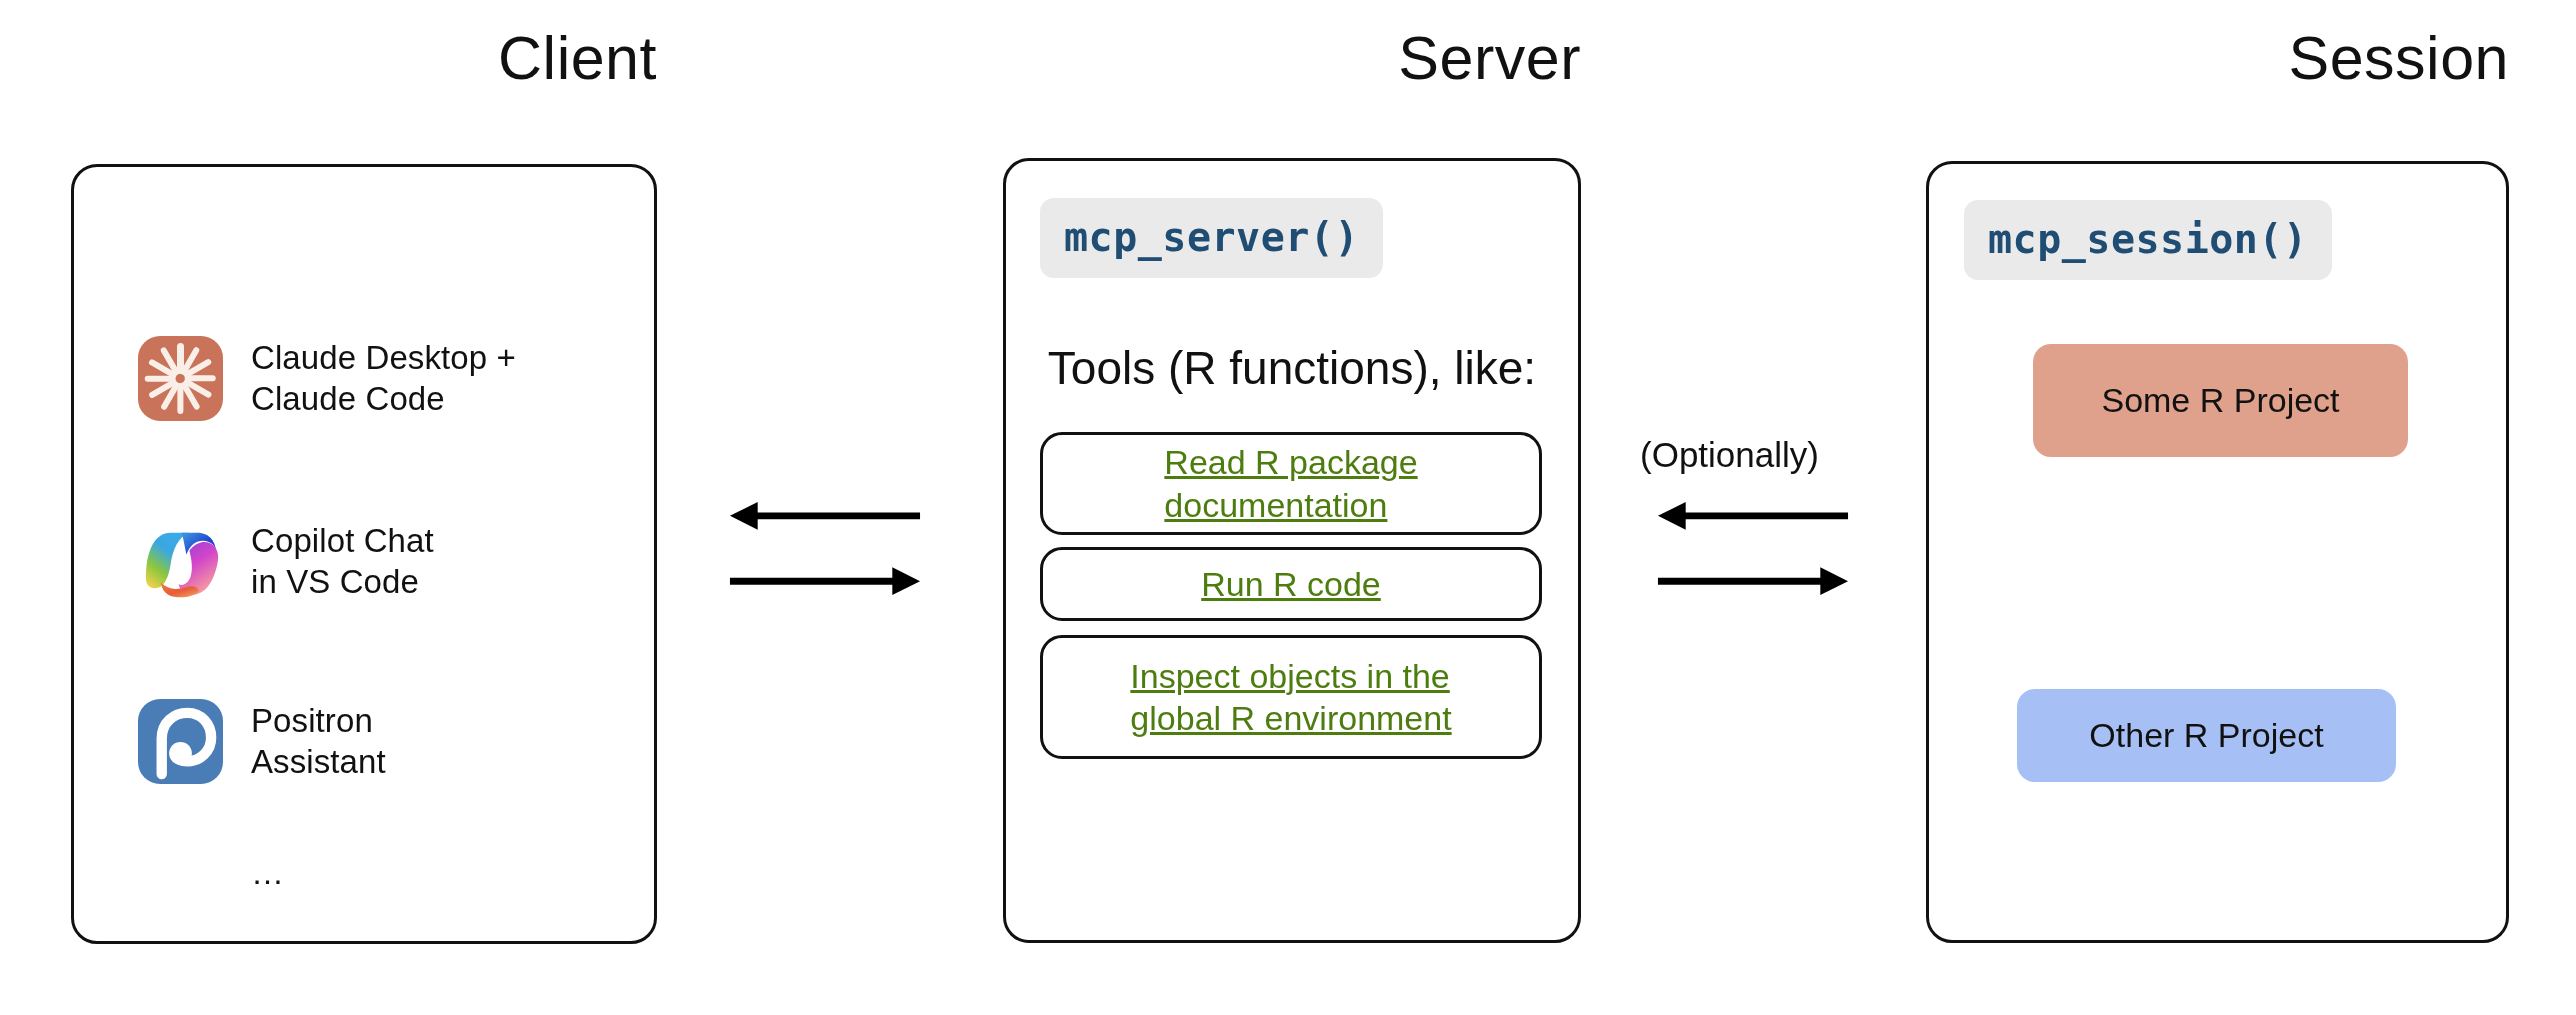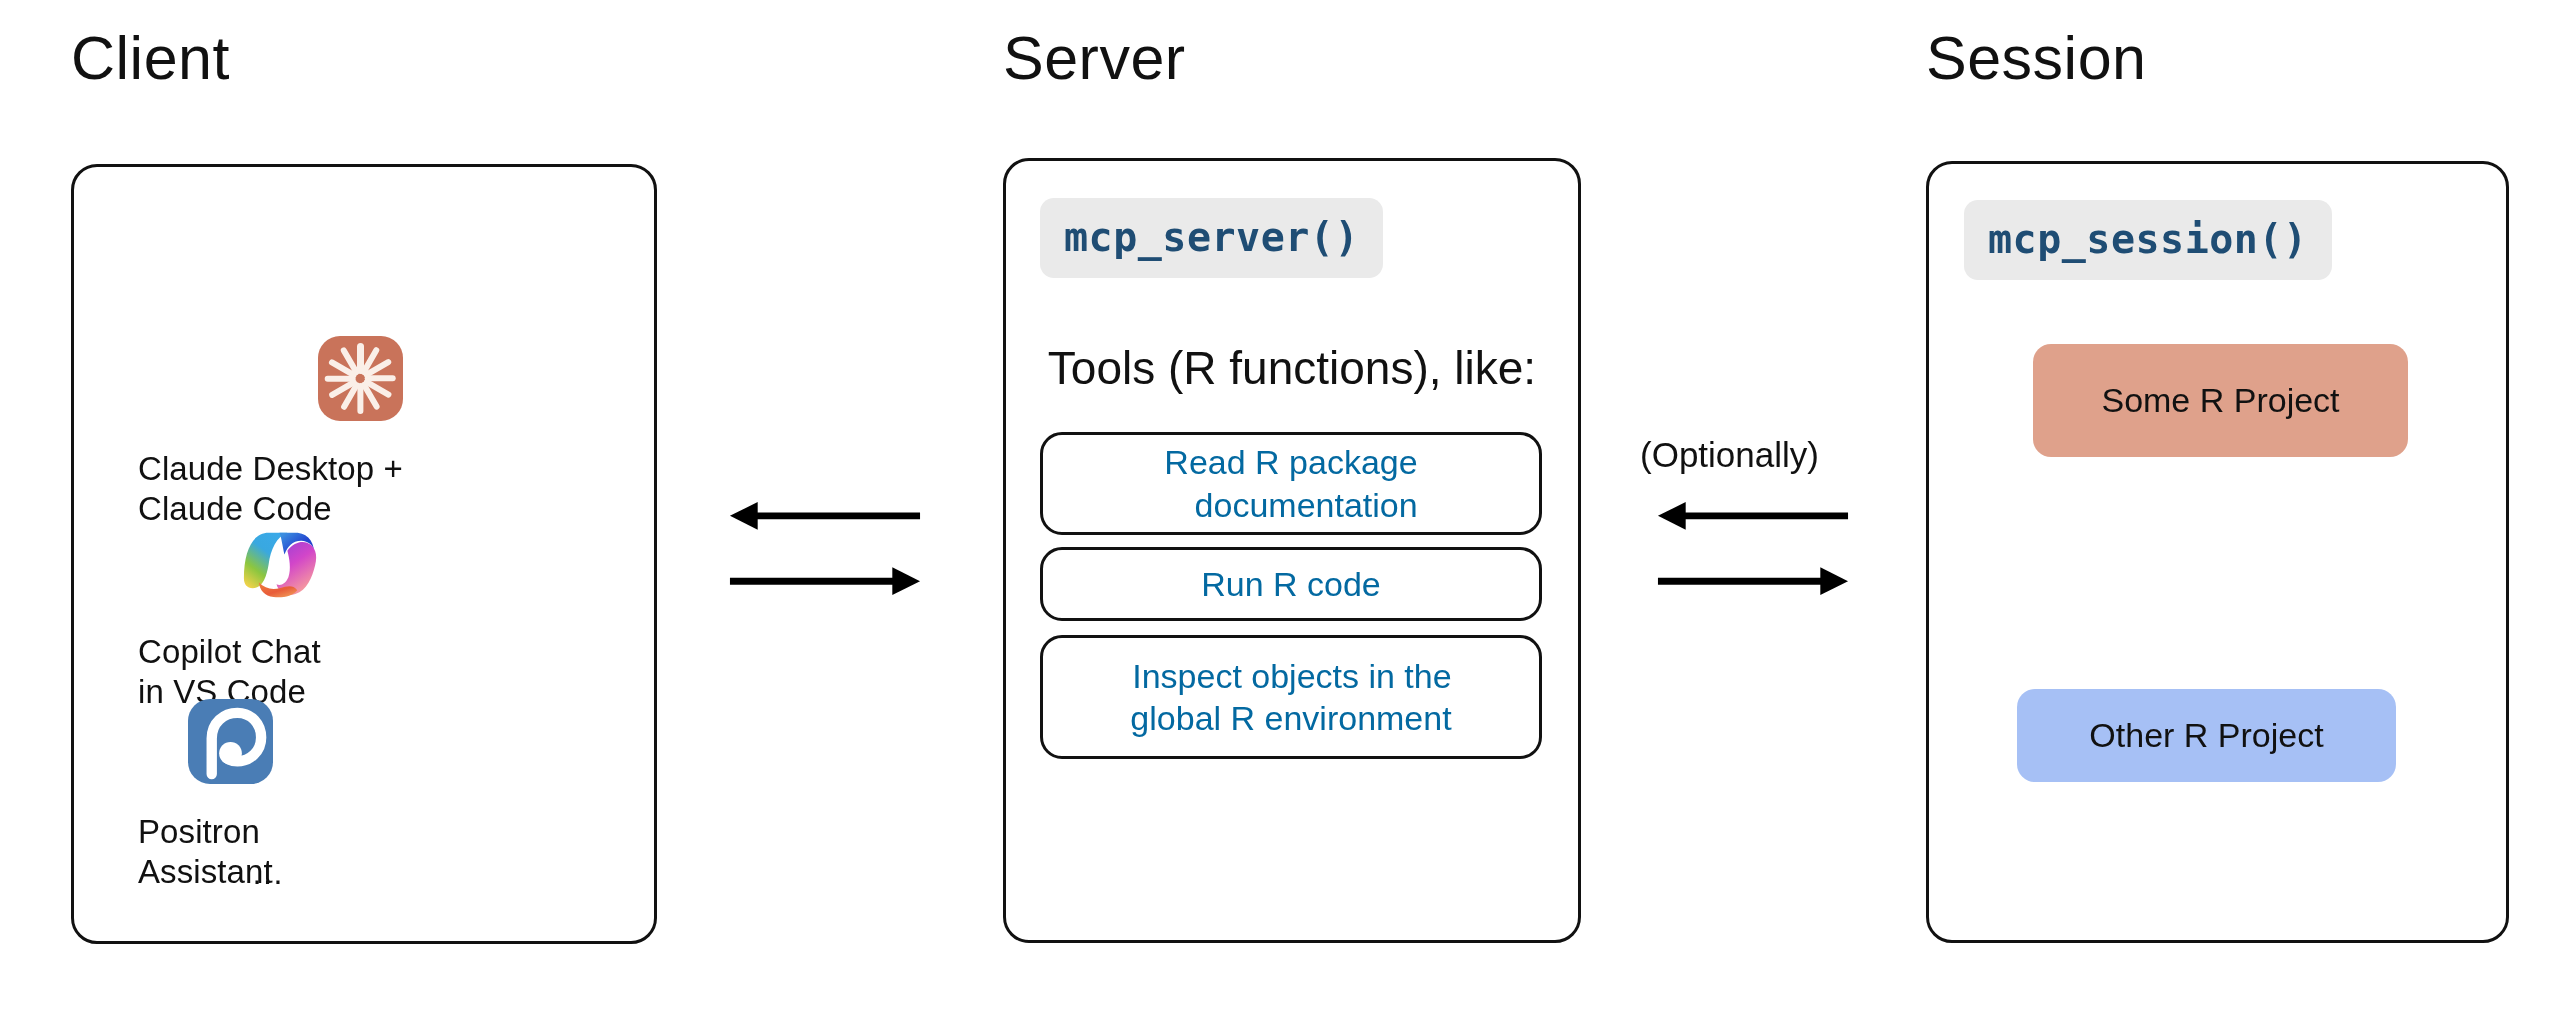--- a/index.html
+++ b/index.html
@@ -20,41 +20,40 @@
     overflow: hidden;
   }
 
   
   .col-title {
     position: absolute;
     font-size: 61px;
     font-weight: 400;
     letter-spacing: 0.5px;
     color: #111111;
-    text-align: left;
+    text-align: right;
     line-height: 1;
     white-space: nowrap;
   }
 
   
   .panel {
     position: absolute;
     border: 3px solid #111111;
     border-radius: 26px;
     background: #ffffff;
     box-sizing: border-box;
   }
 
   
   .client-row {
     position: absolute;
     display: flex;
-    align-items: flex-end;
+    align-items: center;
     gap: 28px;
-    flex-direction: column;
   }
   .app-icon {
     width: 85px;
     height: 85px;
     border-radius: 22px;
     flex: 0 0 auto;
     position: relative;
     overflow: hidden;
   }
   .client-label {
@@ -113,26 +112,27 @@
   }
   .tool-box {
     position: absolute;
     border: 3px solid #111111;
     border-radius: 22px;
     background: #ffffff;
     box-sizing: border-box;
     display: flex;
     align-items: center;
     justify-content: center;
-    text-align: right;
+    text-align: left;
     font-size: 34px;
     line-height: 1.25;
-    color: #0369a1;
+    color: #4d7c0f;
     white-space: pre-line;
     padding: 6px 14px;
+    text-decoration: underline;
   }
 
   
   .project-card {
     position: absolute;
     border-radius: 18px;
     box-sizing: border-box;
     display: flex;
     align-items: center;
     justify-content: center;

